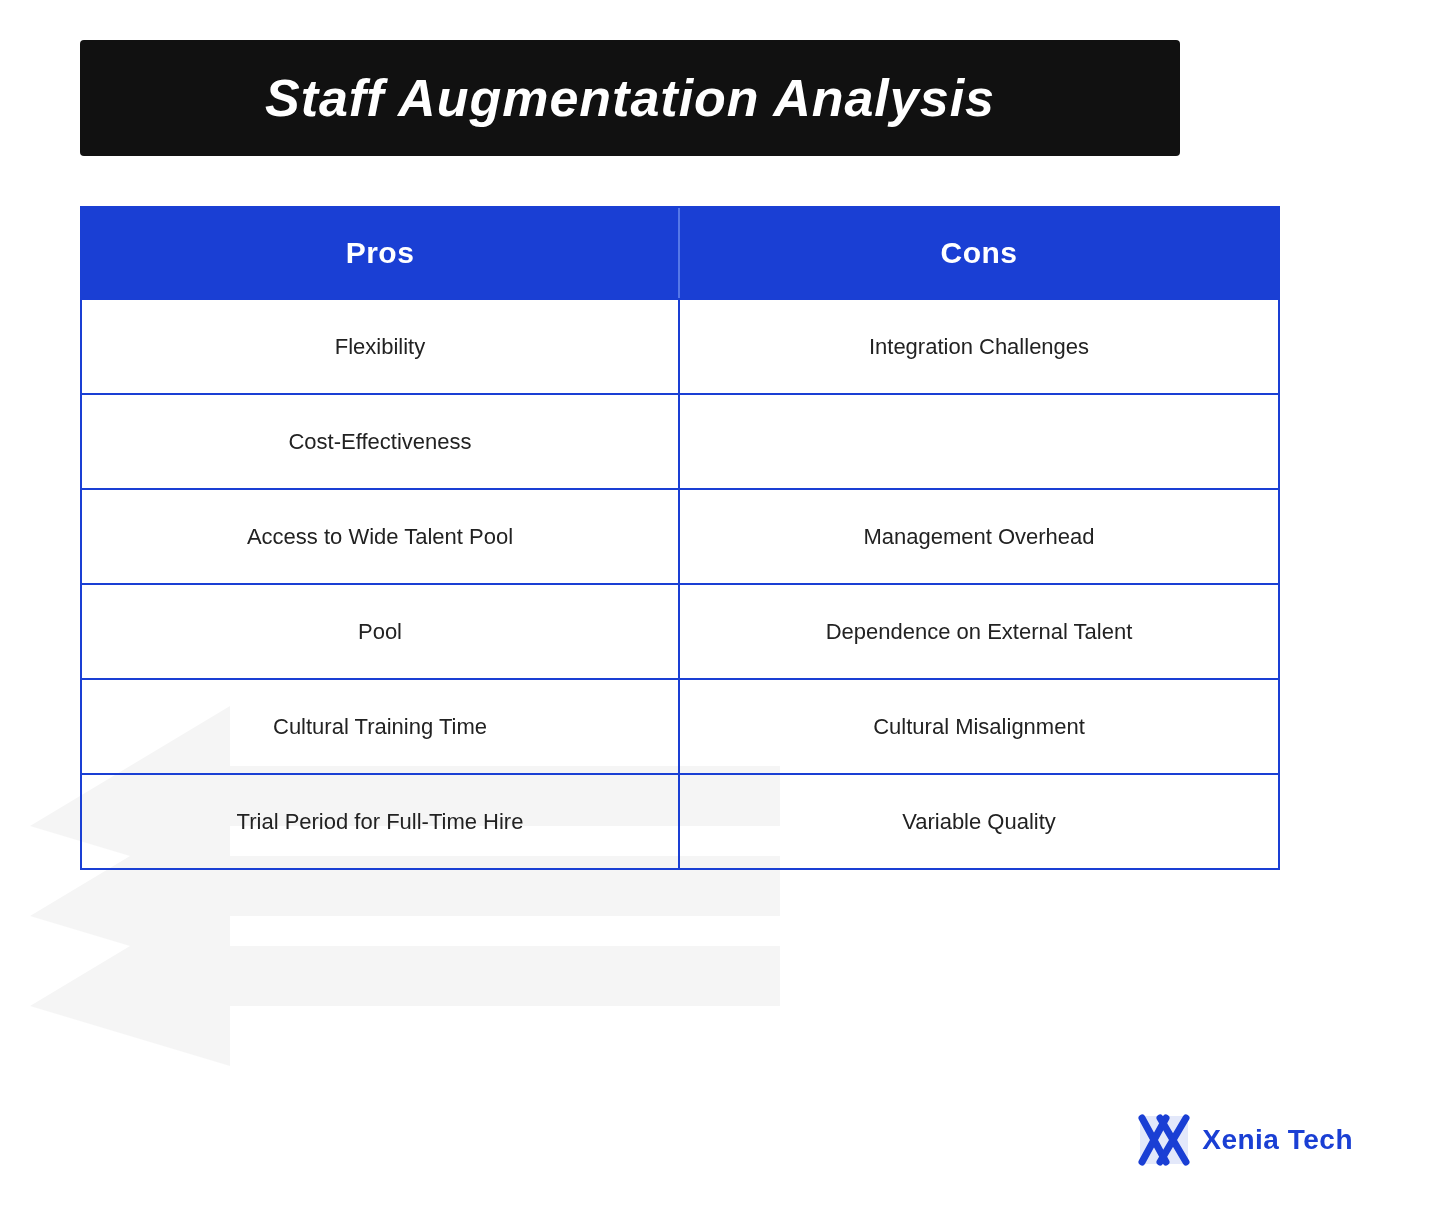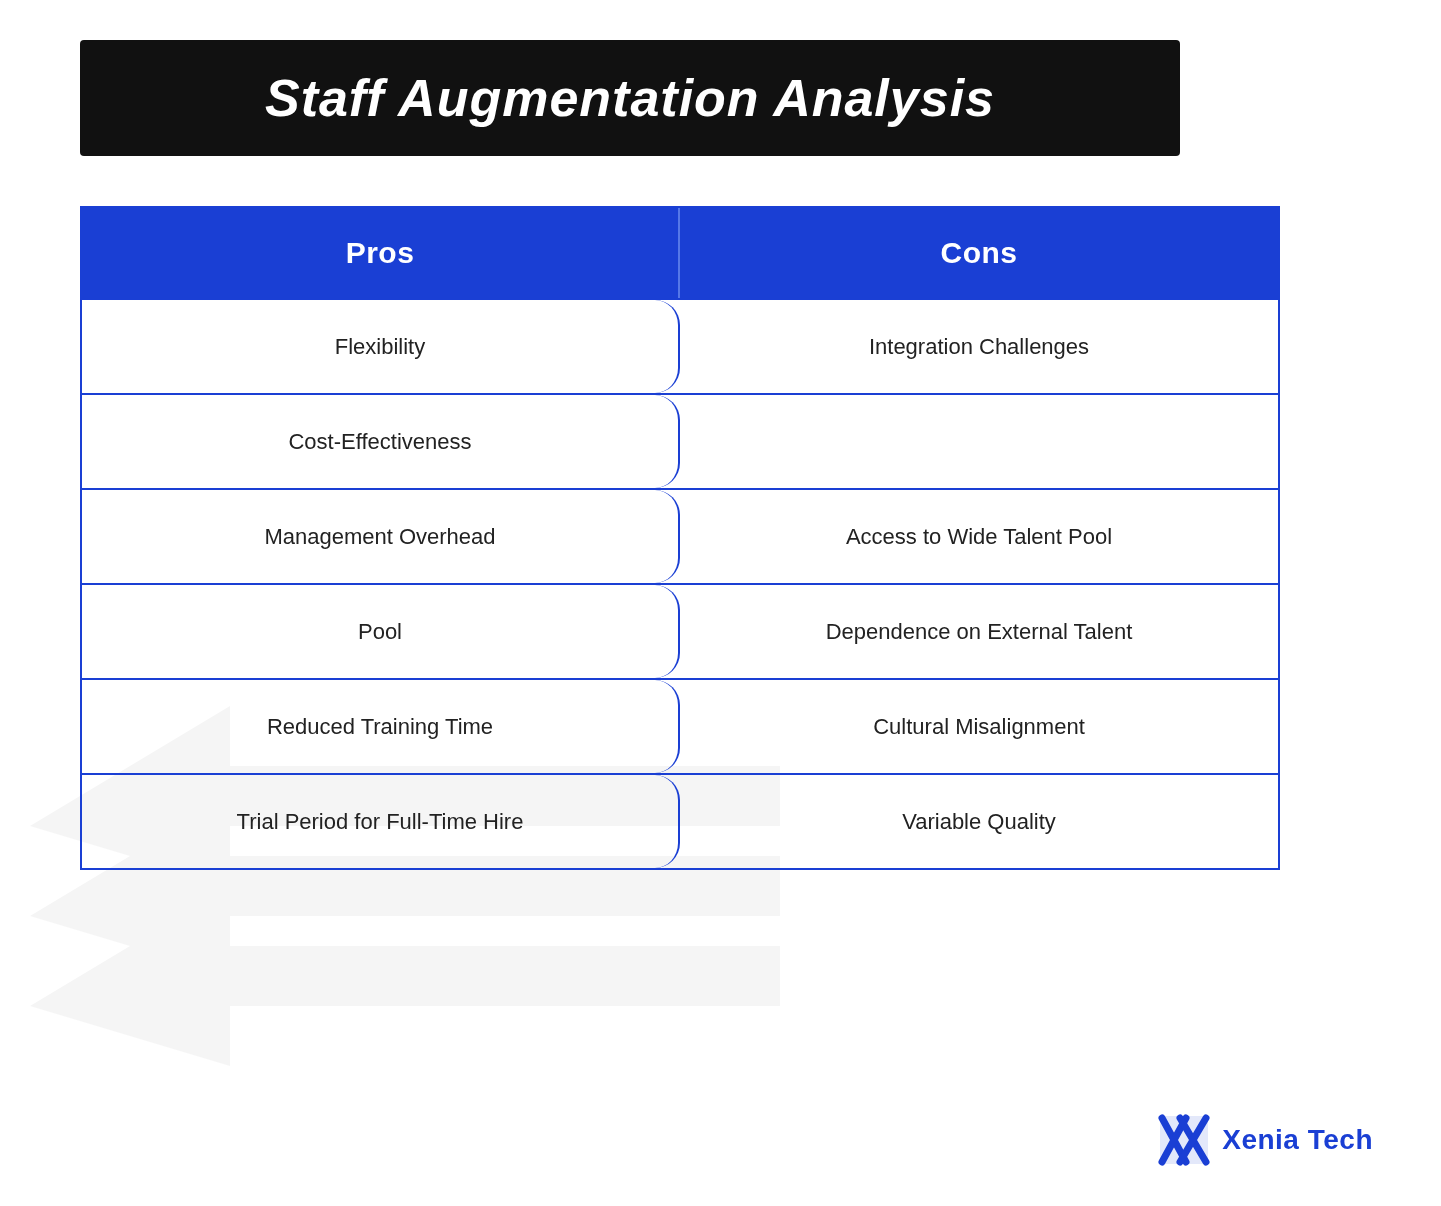--- a/index.html
+++ b/index.html
@@ -94,28 +94,27 @@
       font-size: 22px;
       color: #222222;
       display: flex;
       align-items: center;
       justify-content: center;
       line-height: 1.5;
     }
 
     .table-cell:first-child {
       border-right: 2px solid #1a3fd4;
-      border-radius: 25px;
     }
 
     
     .logo-container {
       position: absolute;
       bottom: 40px;
-      right: 68px;
+      right: 88px;
       display: flex;
       align-items: center;
       gap: 12px;
       z-index: 2;
     }
 
     .logo-icon {
       width: 52px;
       height: 52px;
     }
@@ -165,31 +164,31 @@
       <div class="table-row">
         <div class="table-cell">Flexibility</div>
         <div class="table-cell">Integration Challenges</div>
       </div>
 
       <div class="table-row">
         <div class="table-cell">Cost-Effectiveness</div>
       </div>
 
       <div class="table-row">
+        <div class="table-cell">Access to Wide Talent Pool</div>
         <div class="table-cell">Management Overhead</div>
-        <div class="table-cell">Access to Wide Talent Pool</div>
       </div>
 
       <div class="table-row">
         <div class="table-cell">Pool</div>
         <div class="table-cell">Dependence on External Talent</div>
       </div>
 
       <div class="table-row">
-        <div class="table-cell">Reduced Training Time</div>
+        <div class="table-cell">Cultural Training Time</div>
         <div class="table-cell">Cultural Misalignment</div>
       </div>
 
       <div class="table-row">
         <div class="table-cell">Trial Period for Full-Time Hire</div>
         <div class="table-cell">Variable Quality</div>
       </div>
 
     </div>
   </div>

